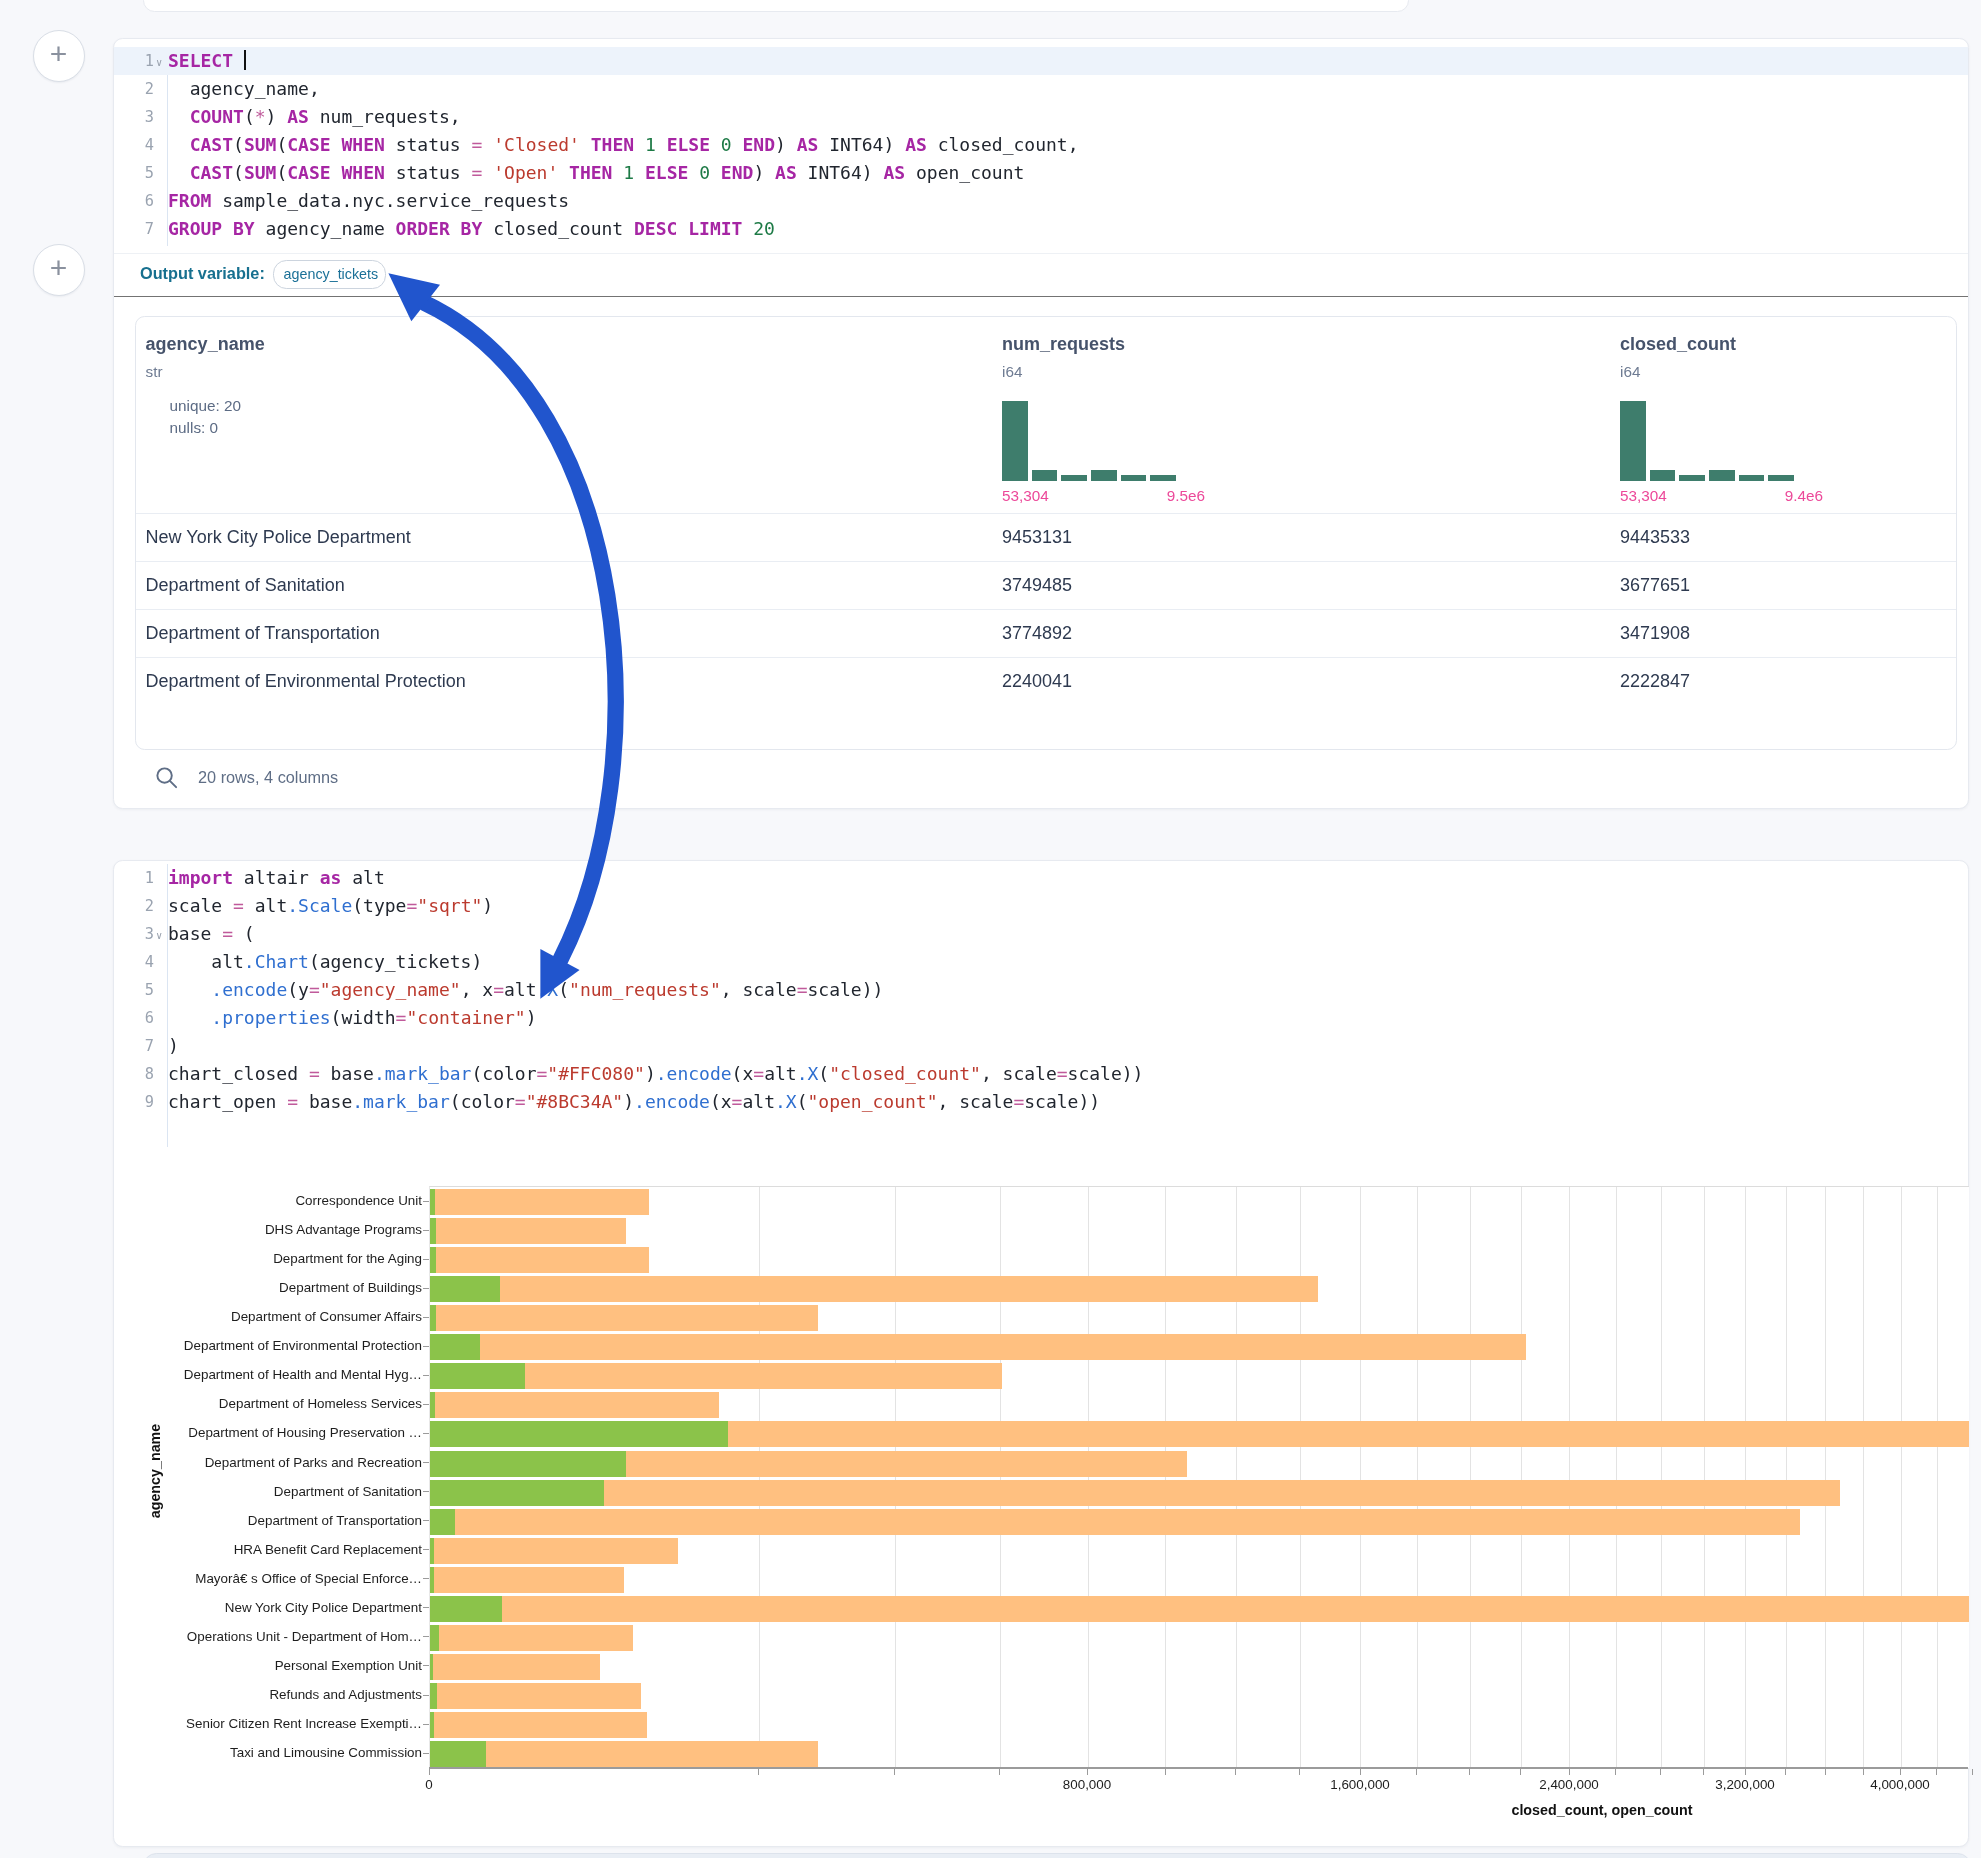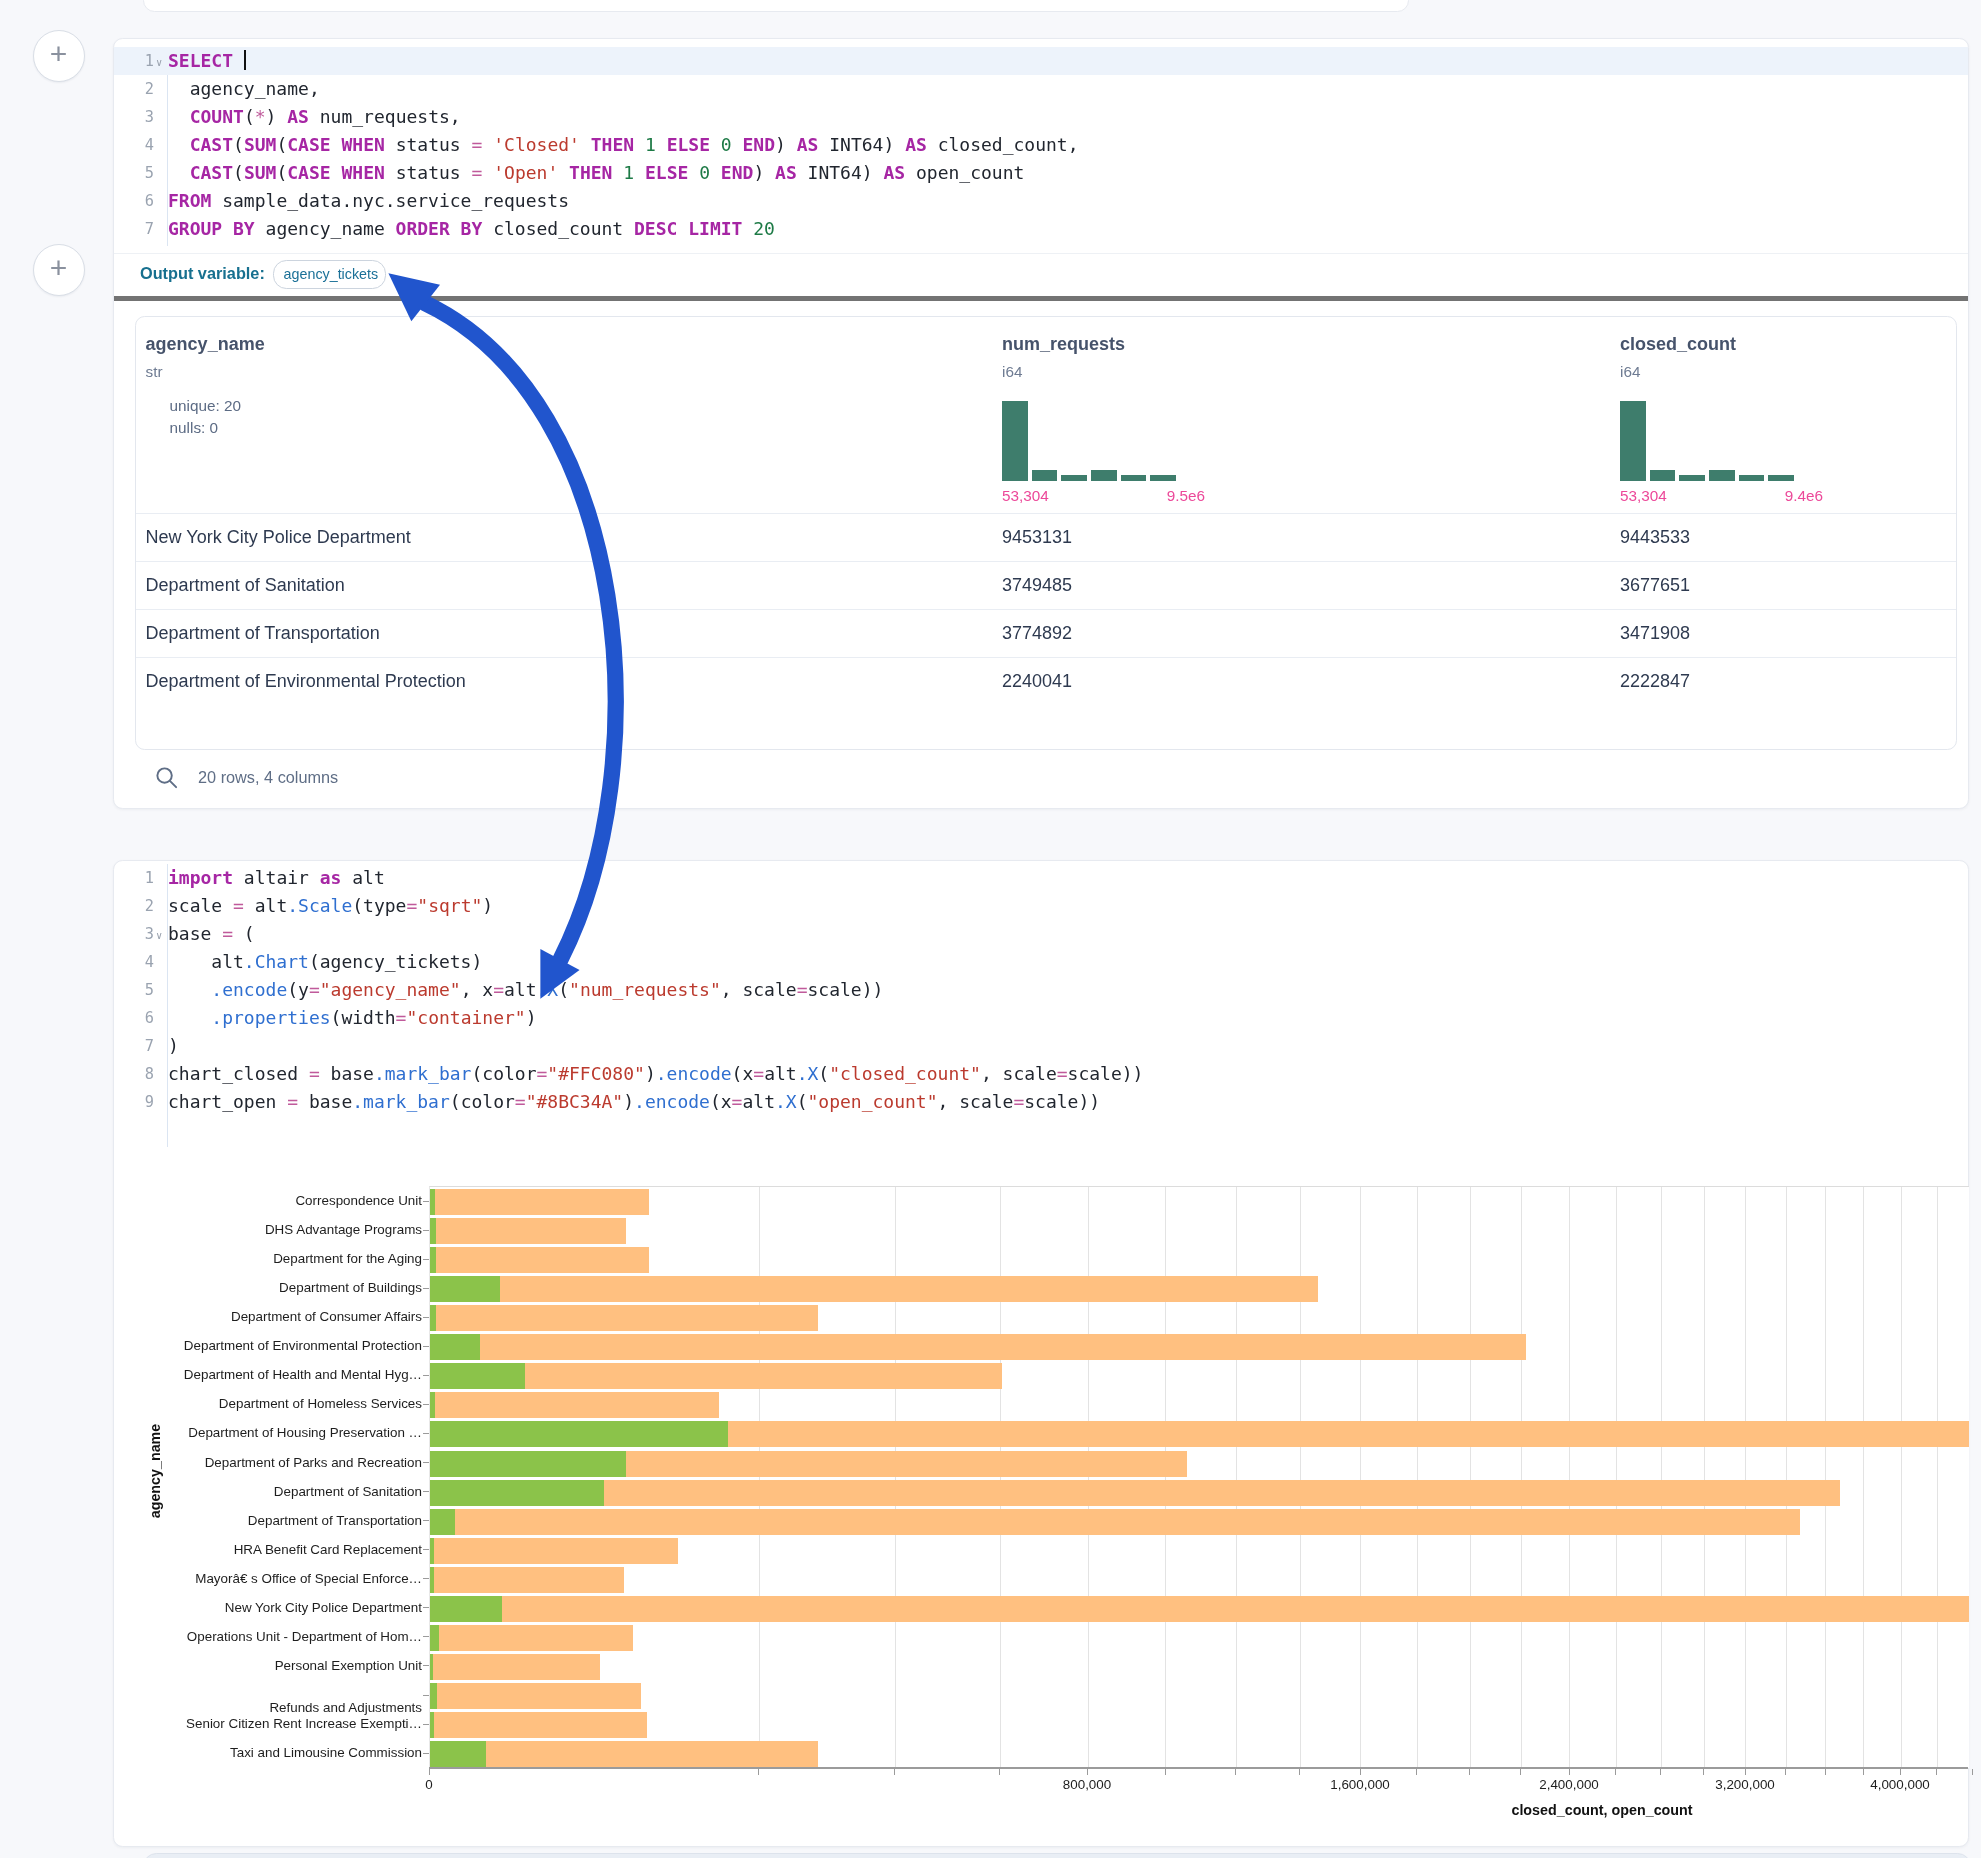--- a/index.html
+++ b/index.html
@@ -26,21 +26,21 @@
   .code-line .code-text{position:absolute;left:54px;top:0;}
   .tk-k{color:#a626a4;font-weight:bold;}
   .tk-s{color:#bb3a2e;}
   .tk-n{color:#1d7a46;}
   .tk-o{color:#c05a9b;}
   .tk-f{color:#2f6fd0;}
   .tk-p{color:#21262f;}
   .cursor{display:inline-block;width:1.9px;height:20px;background:#111;vertical-align:-3.8px;}
   
   .outvar-row{position:absolute;left:0;right:0;top:214px;height:42px;border-top:1px solid #eef1f5;
-        border-bottom:5px solid #737373;}
+        border-bottom:1px solid #737373;}
   .outvar-label{position:absolute;left:26px;top:9.6px;font-size:16.3px;font-weight:bold;color:#17708f;}
   .outvar-chip{position:absolute;left:159px;top:5.7px;width:113px;height:29px;border:1px solid #ccd4de;
         border-radius:13.4px;background:#fff;font-size:14.3px;color:#1a7097;line-height:27px;
         padding:0 9.6px;overflow:hidden;white-space:nowrap;box-sizing:border-box;}
   
   .table-card{position:absolute;left:21px;top:277px;width:1820px;height:432px;background:#fff;
         border:1px solid #e3e7ee;border-radius:9.6px;overflow:hidden;}
   .tc-col{position:absolute;top:0;}
   .col-name{position:absolute;top:17px;font-size:18px;font-weight:bold;color:#46536b;white-space:nowrap;}
   .col-type{position:absolute;top:46px;font-size:15.3px;color:#6e7b92;}
@@ -202,21 +202,21 @@
           <div class="ylab" style="top: 203px;">Department of Homeless Services</div>
           <div class="ylab" style="top: 232px;">Department of Housing Preservation …</div>
           <div class="ylab" style="top: 262px;">Department of Parks and Recreation</div>
           <div class="ylab" style="top: 291px;">Department of Sanitation</div>
           <div class="ylab" style="top: 320px;">Department of Transportation</div>
           <div class="ylab" style="top: 349px;">HRA Benefit Card Replacement</div>
           <div class="ylab" style="top: 378px;">Mayorâ€ s Office of Special Enforce…</div>
           <div class="ylab" style="top: 407px;">New York City Police Department</div>
           <div class="ylab" style="top: 436px;">Operations Unit - Department of Hom…</div>
           <div class="ylab" style="top: 465px;">Personal Exemption Unit</div>
-          <div class="ylab" style="top: 507px;">Refunds and Adjustments</div>
+          <div class="ylab" style="top: 494px;">Refunds and Adjustments</div>
           <div class="ylab" style="top: 523px;">Senior Citizen Rent Increase Exempti…</div>
           <div class="ylab" style="top: 552px;">Taxi and Limousine Commission</div>
         </div>
       <div id="yticks">
           <div class="ytick" style="top: 340px;"></div>
           <div class="ytick" style="top: 369px;"></div>
           <div class="ytick" style="top: 398px;"></div>
           <div class="ytick" style="top: 427px;"></div>
           <div class="ytick" style="top: 456px;"></div>
           <div class="ytick" style="top: 485px;"></div>

